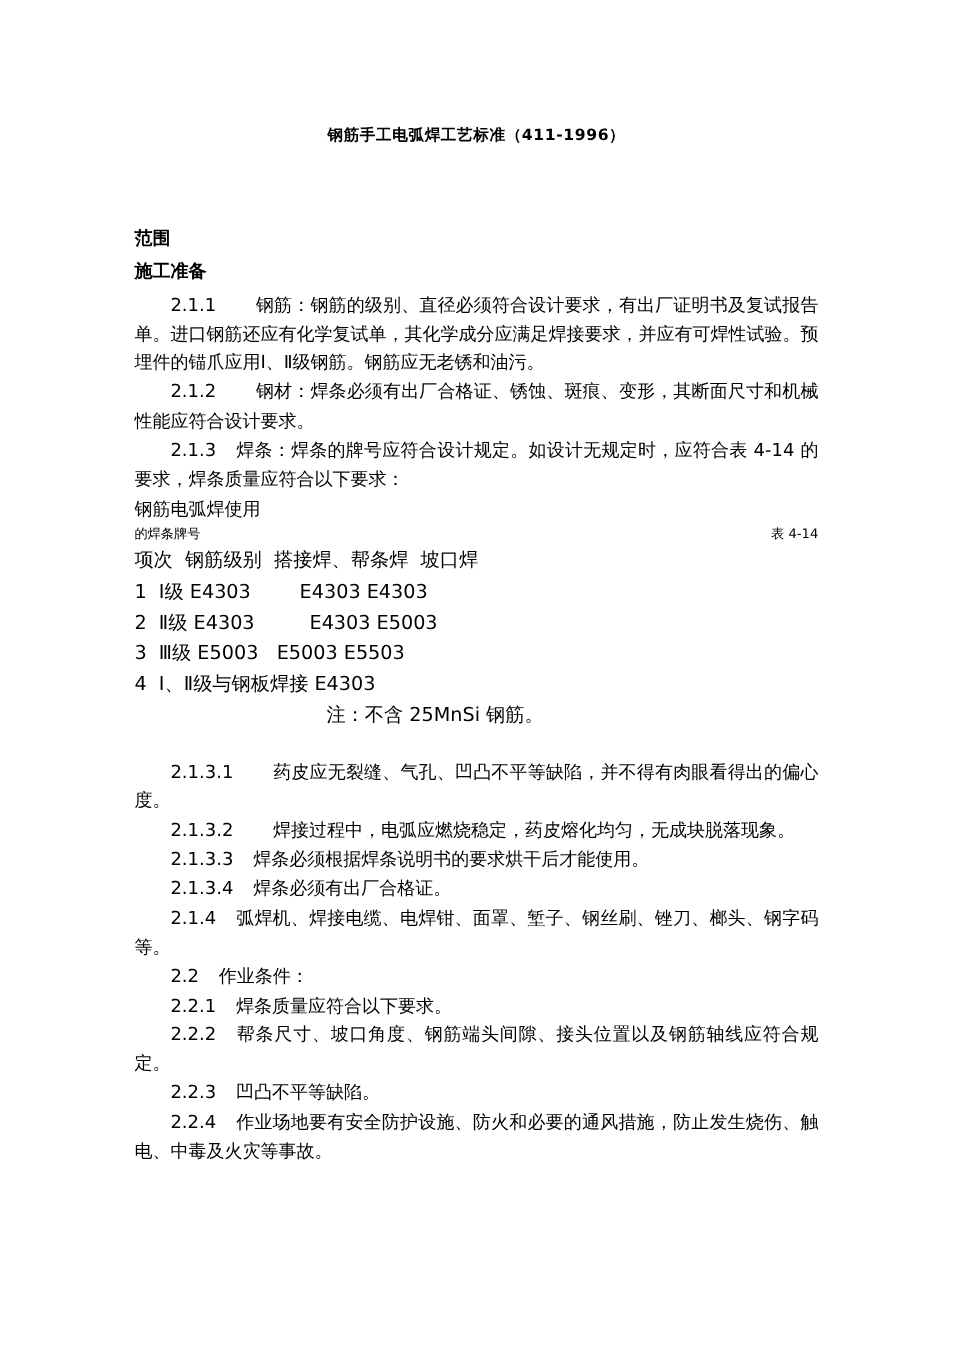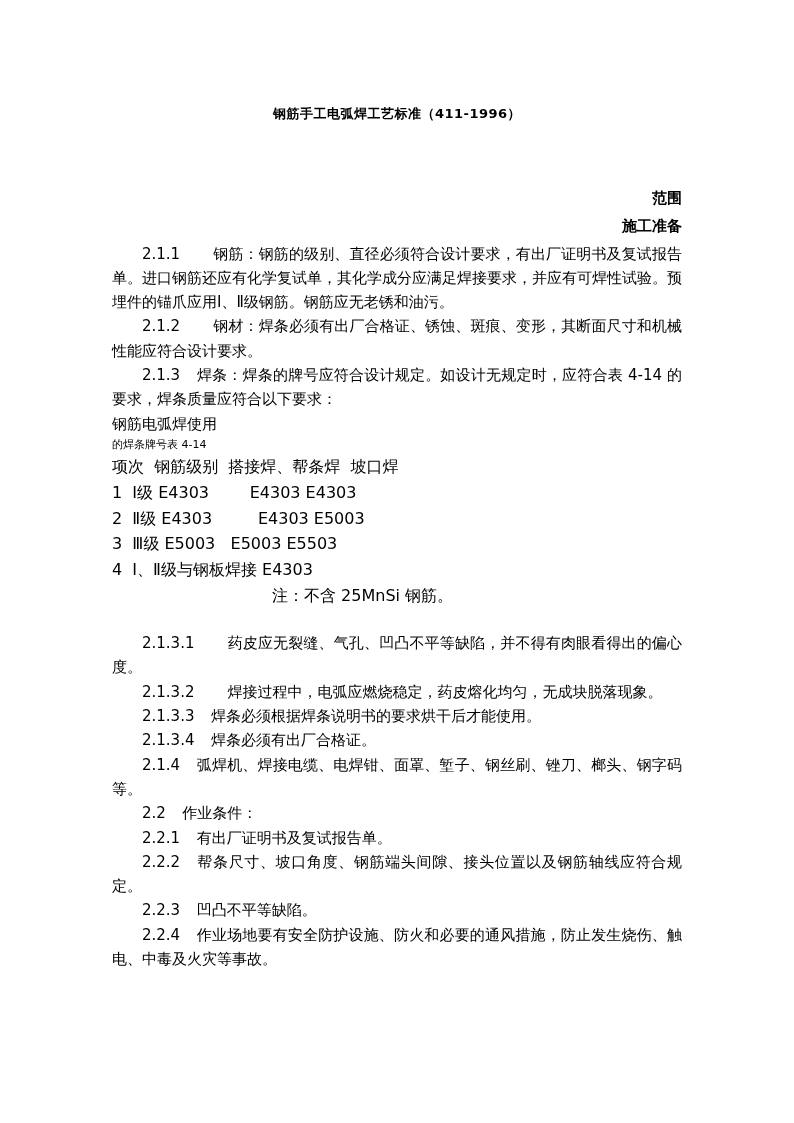--- a/index.html
+++ b/index.html
@@ -25,21 +25,21 @@
   .doc-title {
     text-align: center;
     font-size: 13px;
     font-weight: bold;
     letter-spacing: 0.5px;
     margin: 8px 0 0 0;
     line-height: 1.5;
   }
   .spacer-lg { height: 62px; }
   .section-head {
-    text-align: right;
+    text-align: left;
     font-size: 15px;
     font-weight: bold;
     margin: 0 0 4px 0;
     line-height: 1.6;
   }
   p.body {
     font-size: 15px;
     line-height: 1.62;
     margin: 0;
     text-align: justify;
@@ -59,21 +59,21 @@
     line-height: 1.62;
     margin: 0;
     white-space: pre-wrap;
   }
   .tbl-caption-row {
     display: flex;
     font-size: 11px;
     line-height: 1.62;
   }
   .tbl-caption-left { flex: 0 0 auto; }
-  .tbl-caption-mid { flex: 1 1 auto; text-align: left; }
+  .tbl-caption-mid { flex: 1 1 auto; text-align: right; }
   .tbl-caption-right { flex: 0 0 auto; }
   .note-line {
     font-size: 15px;
     line-height: 1.62;
     margin: 0;
     padding-left: 10em;
   }
   .blank-line { height: 22px; }
 </style>
 </head>
@@ -121,21 +121,21 @@
   <p class="body indent2"><span>2.1.3.2</span><span class="nbsp-gap"></span><span>焊接过程中，电弧应燃烧稳定，药皮熔化均匀，无成块脱落现象。</span></p>
 
   <p class="body indent2"><span>2.1.3.3</span><span class="nbsp-gap-sm"></span><span>焊条必须根据焊条说明书的要求烘干后才能使用。</span></p>
 
   <p class="body indent2"><span>2.1.3.4</span><span class="nbsp-gap-sm"></span><span>焊条必须有出厂合格证。</span></p>
 
   <p class="body indent2"><span>2.1.4</span><span class="nbsp-gap-sm"></span><span>弧焊机、焊接电缆、电焊钳、面罩、堑子、钢丝刷、锉刀、榔头、钢字码等。</span></p>
 
   <p class="body indent2"><span>2.2</span><span class="nbsp-gap-sm"></span><span>作业条件：</span></p>
 
-  <p class="body indent2"><span>2.2.1</span><span class="nbsp-gap-sm"></span><span>有出厂证明书及复试报告单。</span></p>
+  <p class="body indent2"><span>2.2.1</span><span class="nbsp-gap-sm"></span><span>焊条质量应符合以下要求。</span></p>
 
   <p class="body indent2"><span>2.2.2</span><span class="nbsp-gap-sm"></span><span>帮条尺寸、坡口角度、钢筋端头间隙、接头位置以及钢筋轴线应符合规定。</span></p>
 
   <p class="body indent2"><span>2.2.3</span><span class="nbsp-gap-sm"></span><span>凹凸不平等缺陷。</span></p>
 
   <p class="body indent2"><span>2.2.4</span><span class="nbsp-gap-sm"></span><span>作业场地要有安全防护设施、防火和必要的通风措施，防止发生烧伤、触电、中毒及火灾等事故。</span></p>
 
 </div>
 
 </body></html>

